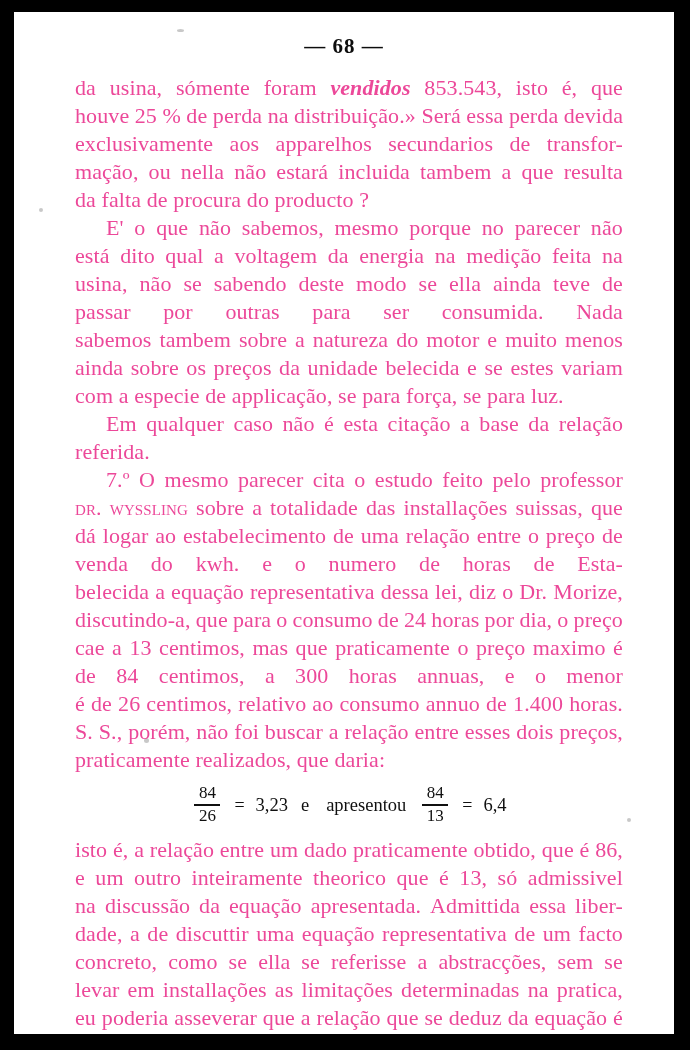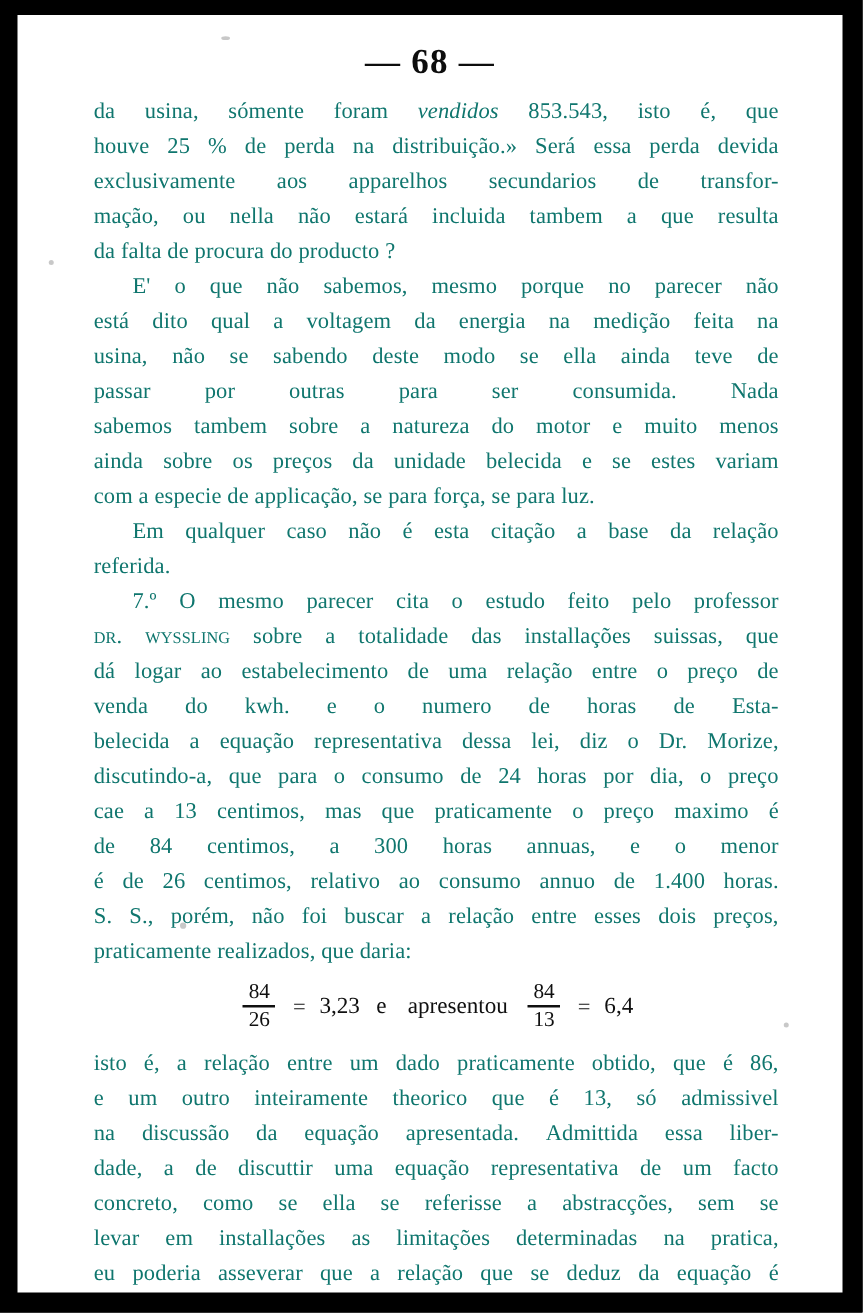--- a/index.html
+++ b/index.html
@@ -32,39 +32,39 @@
     overflow: hidden;
   }
 
   
   .folio {
     position: absolute;
     top: 22px;
     left: 0;
     width: 100%;
     text-align: center;
-    font-size: 28px;
+    font-size: 21px;
     font-weight: bold;
     letter-spacing: 1px;
     color: #0d0d0d;
   }
 
   
   .textblock {
     position: absolute;
     left: 61px;
     top: 62px;
     width: 548px;
   }
 
   .line {
     height: 28px;
     line-height: 28px;
-    font-size: 18px;
-    color: #0f766e;
+    font-size: 22px;
+    color: #ec4899;
     white-space: nowrap;
     letter-spacing: 0.1px;
   }
 
   
   .line.j {
     display: flex;
     justify-content: space-between;
   }
   .line.j > span {
@@ -75,21 +75,21 @@
   .line.last {
     display: block;
   }
 
   
   .indent {
     padding-left: 31px;
     box-sizing: border-box;
   }
 
-  .it { font-style: italic; }
+  .it { font-style: italic; font-weight: bold; }
 
   
   .sc {
     font-variant: small-caps;
     text-transform: lowercase;
   }
 
   
   .equation {
     height: 62px;

